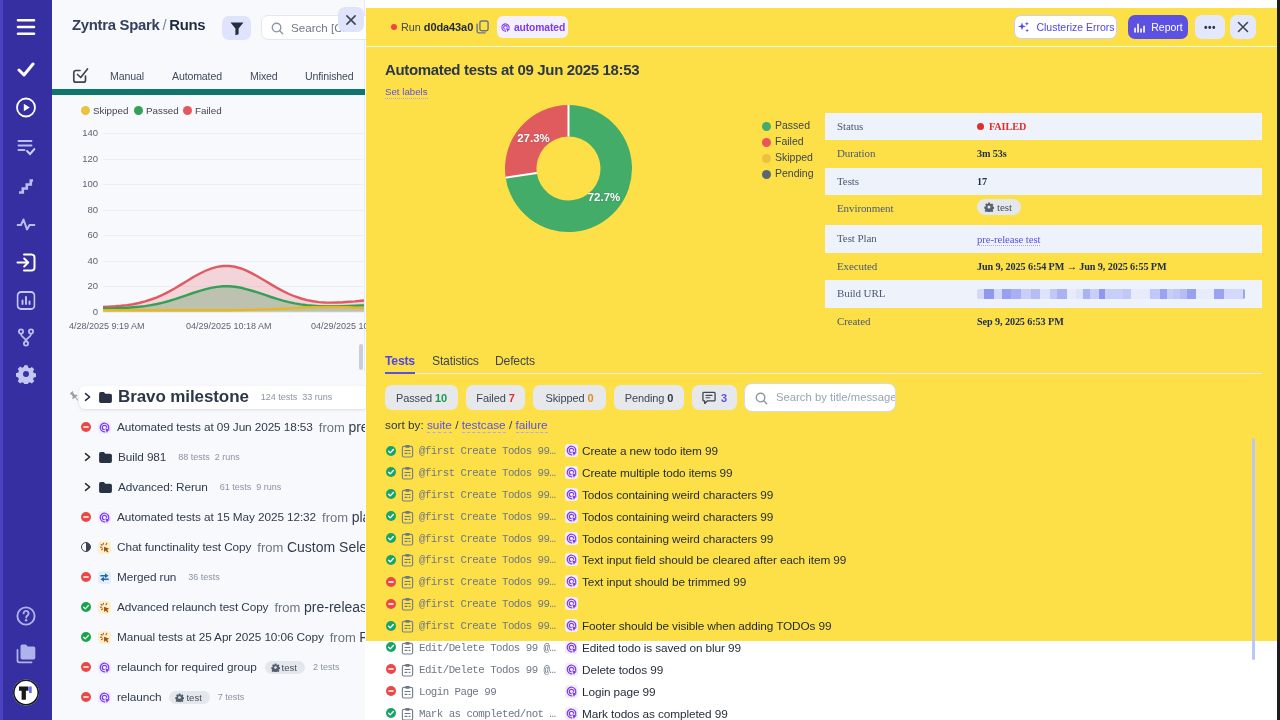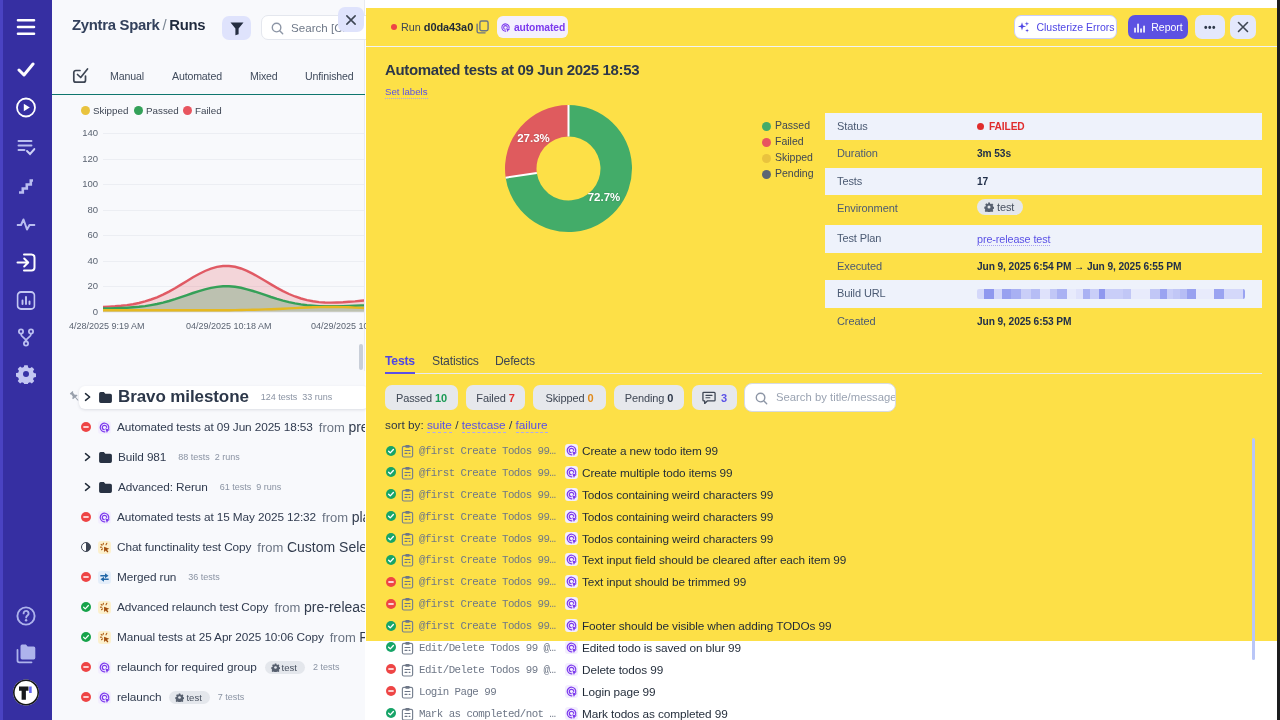--- a/index.html
+++ b/index.html
@@ -10,21 +10,21 @@
 #sidebar { position:absolute; left:0; top:0; width:52px; height:720px; background:#362fa2; }
 #sidebar .edge { position:absolute; left:0; top:0; width:3px; height:720px; background:#4a43c2; }
 #sidebar svg { position:absolute; left:50%; transform:translateX(-50%); }
 
 #panel { position:absolute; left:52px; top:0; width:313px; height:720px; background:#f8f9fc; border-right:1px solid #e8eaf1; }
 #panel .hdr-title { position:absolute; left:20px; top:17px; font-size:14.9px; font-weight:700; color:#33415c; letter-spacing:-0.3px; white-space:nowrap; }
 #panel .hdr-title .sep { color:#7b8794; font-weight:400; padding:0 3px; }
 #filterbtn { position:absolute; left:170px; top:16px; width:29px; height:24px; background:#dfe3fc; border-radius:7px; }
 #searchbox { position:absolute; left:209px; top:15px; width:152px; height:25px; background:#fff; border:1px solid #e4e7ee; border-radius:7px; color:#6e7888; font-size:11.6px; line-height:23px; padding-left:29px; white-space:nowrap; }
 #panelclose { position:absolute; left:286px; top:7px; width:26px; height:25px; background:#dfe3fc; border-radius:7px; z-index:5; }
-#paneltabs { position:absolute; left:0; top:55px; width:313px; height:40px; border-bottom:1px solid #0f766e; font-size:10.6px; color:#404b5c; }
+#paneltabs { position:absolute; left:0; top:55px; width:313px; height:40px; border-bottom:6px solid #0f766e; font-size:10.6px; color:#404b5c; }
 #paneltabs span { position:absolute; top:15px; white-space:nowrap; letter-spacing:-0.15px; }
 
 #chartbox { position:absolute; left:0; top:96px; width:312px; height:275px; }
 #chartbox .leg { position:absolute; top:9px; font-size:9.8px; color:#3e4654; }
 #chartbox .dot { display:inline-block; width:9px; height:9px; border-radius:50%; margin-right:3px; vertical-align:-1px; }
 .ylab { position:absolute; width:30px; text-align:right; font-size:9.5px; color:#5b6472; }
 .xlab { position:absolute; font-size:9px; color:#5b6472; white-space:nowrap; }
 .gline { position:absolute; height:1px; background:#eceef3; left:51px; right:0; }
 
 #runlist { position:absolute; left:0; top:371px; width:313px; height:349px; background:#f8f9fc; font-size:12.5px; }
@@ -41,21 +41,21 @@
 
 #main { position:absolute; left:366px; top:8px; width:911px; height:633px; background:#fde047; }
 #blackedge { position:absolute; left:1277px; top:0; width:3px; height:720px; background:#1c1c1e; }
 #topbar { position:absolute; left:0; top:0; width:911px; height:39px; border-bottom:1px solid #f1f3f7; }
 .btn { position:absolute; top:7px; height:24px; border-radius:7px; font-size:10.5px; white-space:nowrap; display:flex; align-items:center; justify-content:center; }
 #h1 { position:absolute; left:19px; top:53px; font-size:15px; font-weight:700; color:#2c3749; letter-spacing:-0.35px; }
 #setlabels { position:absolute; left:19px; top:78px; font-size:9.7px; color:#5a51e6; border-bottom:1px dotted #a9a2f2; padding-bottom:1px; }
 .dleg { position:absolute; left:396px; font-size:10.5px; color:#3e4654; }
 .dleg .dot { display:inline-block; width:9px; height:9px; border-radius:50%; margin-right:4px; vertical-align:-1.5px; }
 #rtable { position:absolute; left:459px; top:0; width:437px; font-size:10.6px; }
-.trow { position:absolute; left:0; width:437px; height:27.5px; }
+.trow { position:absolute; left:0; width:437px; height:27.5px;font-family:Liberation Serif, serif; }
 .trow.alt { background:#eef2fb; }
 .trow .lbl { position:absolute; left:12px; top:7px; color:#4b5a73; letter-spacing:-0.1px; font-size:11px; }
 .trow .val { position:absolute; left:152px; top:8px; color:#22304a; font-weight:700; letter-spacing:-0.1px; font-size:10.2px; }
 #tabs2 { position:absolute; left:19px; top:345px; width:877px; height:21px; border-bottom:1px solid #e8eaf1; font-size:12.2px; }
 #tabs2 span { position:absolute; top:1px; }
 .chip { position:absolute; top:377px; height:25px; background:#e6e8ec; border-radius:7px; font-size:11px; color:#3e4654; display:flex; align-items:center; justify-content:center; letter-spacing:-0.1px; }
 #sortby { position:absolute; left:19px; top:410px; font-size:11.8px; color:#2c3749; }
 #sortby a { color:#5a51e6; text-decoration:none; border-bottom:1px dashed #b0aaf0; }
 #testlist { position:absolute; left:0; top:432px; width:896px; height:288px; }
 .tr2 { position:absolute; left:0; width:896px; height:21.75px; }
@@ -460,21 +460,21 @@
       <div class="trow" style="top:244.5px">
           <span class="lbl">Executed</span>
           <span class="val">Jun 9, 2025 6:54 PM → Jun 9, 2025 6:55 PM</span>
         </div>
       <div class="trow alt" style="top:272px">
           <span class="lbl">Build URL</span>
           <span class="val" id="blurbar" style="top:9px;width:268px;height:10px;background:linear-gradient(90deg, #d4d8fa 0px 7px, #8f98ef 7px 17px, #d4d8fa 17px 25px, #98a1f0 25px 34px, #a8b0f3 34px 44px, #c9cef8 44px 54px, #b6bdf5 54px 63px, #dfe2fb 63px 73px, #c1c7f6 73px 80px, #aab2f3 80px 90px, #e8ebfc 90px 99px, #dfe2fb 99px 106px, #aab2f3 106px 113px, #c9cef8 113px 122px, #8f98ef 122px 128px, #c9cef8 128px 138px, #c9cef8 138px 146px, #c1c7f6 146px 154px, #e8ebfc 154px 164px, #e8ebfc 164px 173px, #c1c7f6 173px 183px, #9aa3f1 183px 190px, #c9cef8 190px 196px, #c1c7f6 196px 203px, #b6bdf5 203px 210px, #98a1f0 210px 219px, #e8ebfc 219px 227px, #e8ebfc 227px 237px, #9aa3f1 237px 247px, #d4d8fa 247px 257px, #d4d8fa 257px 266px, #9aa3f1 266px 268px);border-radius:2px"></span>
         </div>
       <div class="trow" style="top:299.5px">
           <span class="lbl">Created</span>
-          <span class="val">Jun 9, 2025 6:53 PM</span>
+          <span class="val">Sep 9, 2025 6:53 PM</span>
         </div>
     </div>
     <div id="tabs2">
       <span style="left:0;color:#4f46e5;font-weight:700;letter-spacing:-0.2px;border-bottom:2px solid #5a51e6;padding-bottom:4px">Tests</span>
       <span style="left:47px;color:#3e4654;letter-spacing:-0.2px">Statistics</span>
       <span style="left:110px;color:#3e4654;letter-spacing:-0.2px">Defects</span>
     </div>
     <div class="chip" style="left:19px;width:73px">Passed&nbsp;<b style="color:#1a9a55">10</b></div>
     <div class="chip" style="left:100px;width:59px">Failed&nbsp;<b style="color:#e02d2d">7</b></div>
     <div class="chip" style="left:167px;width:73px">Skipped&nbsp;<b style="color:#e08b1c">0</b></div>

